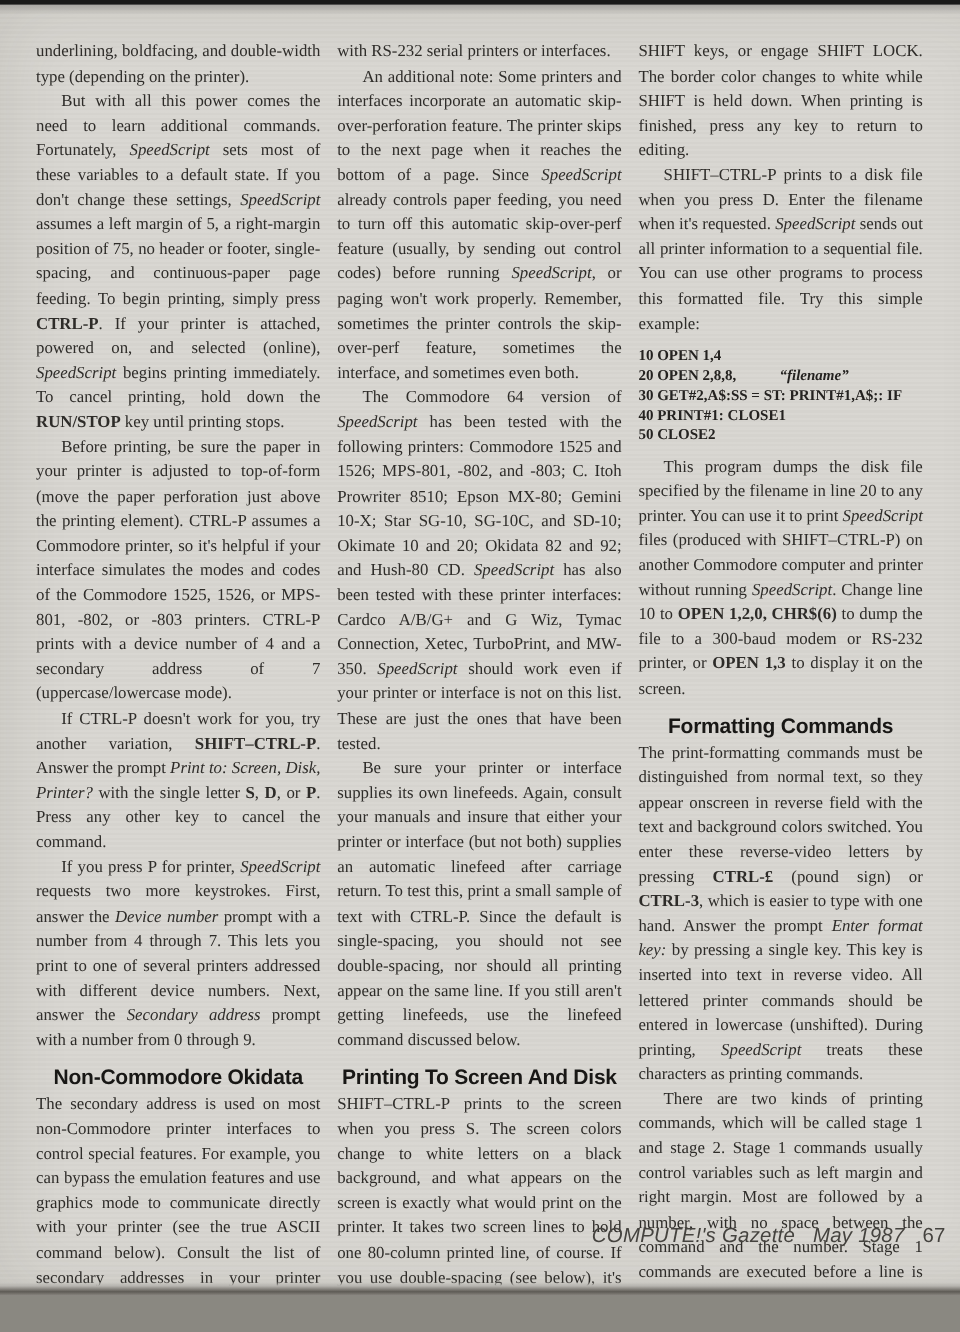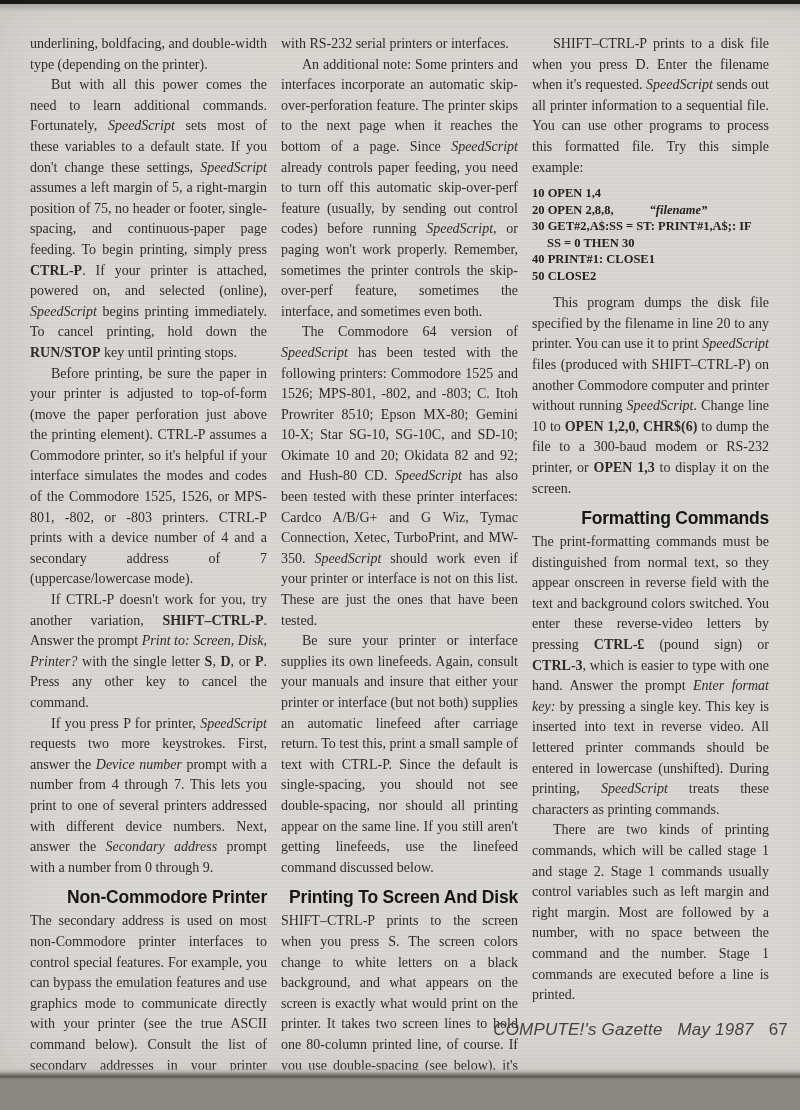--- a/index.html
+++ b/index.html
@@ -23,21 +23,21 @@
     display:flex;gap:14px;
   }
   .col{width:237px;color:#2e2c29;font-size:14px;line-height:20.6px;text-align:justify;}
   .col p{margin:0;}
   .col p.ind{text-indent:1.5em;}
   .s-i{font-style:italic;font-family:Liberation Serif, serif;}
   .s-b{font-weight:bold;}
   .s-bi{font-weight:bold;font-style:italic;margin-left:36px;}
   h2{
     font-family:"Liberation Sans",sans-serif;font-size:17.5px;line-height:21px;
-    color:#181715;margin:9px 0 3px 0;letter-spacing:-0.2px;text-align:right;
+    color:#181715;margin:9px 0 3px 0;letter-spacing:-0.2px;text-align:center;
   }
   .code{margin:7px 0 9px 0;}
   .code-line{
     font-family:"Liberation Serif",serif;font-weight:bold;font-size:12.5px;
     line-height:16.5px;text-align:left;text-indent:0;color:#242220;
   }
   .code-line.cont{padding-left:15px;}
   .footer{
     position:absolute;right:52px;bottom:40px;
     font-family:"Liberation Sans",sans-serif;font-style:italic;
@@ -53,38 +53,38 @@
   <div class="top-edge"></div>
   <div class="top-fade"></div>
 
   <div class="content">
     <div class="col">
         <p><span>underlining, boldfacing, and double-width type (depending on the printer).</span></p>
         <p class="ind"><span>But with all this power comes the need to learn additional commands. Fortunately, </span><span class="s-i">SpeedScript</span><span> sets most of these variables to a default state. If you don't change these settings, </span><span class="s-i">SpeedScript</span><span> assumes a left margin of 5, a right-margin position of 75, no header or footer, single-spacing, and continuous-paper page feeding. To begin printing, simply press </span><span class="s-b">CTRL-P</span><span>. If your printer is attached, powered on, and selected (online), </span><span class="s-i">SpeedScript</span><span> begins printing immediately. To cancel printing, hold down the </span><span class="s-b">RUN/STOP</span><span> key until printing stops.</span></p>
         <p class="ind"><span>Before printing, be sure the paper in your printer is adjusted to top-of-form (move the paper perforation just above the printing element). CTRL-P assumes a Commodore printer, so it's helpful if your interface simulates the modes and codes of the Commodore 1525, 1526, or MPS-801, -802, or -803 printers. CTRL-P prints with a device number of 4 and a secondary address of 7 (uppercase/lowercase mode).</span></p>
         <p class="ind"><span>If CTRL-P doesn't work for you, try another variation, </span><span class="s-b">SHIFT–CTRL-P</span><span>. Answer the prompt </span><span class="s-i">Print to: Screen, Disk, Printer?</span><span> with the single letter </span><span class="s-b">S</span><span>, </span><span class="s-b">D</span><span>, or </span><span class="s-b">P</span><span>. Press any other key to cancel the command.</span></p>
         <p class="ind"><span>If you press P for printer, </span><span class="s-i">SpeedScript</span><span> requests two more keystrokes. First, answer the </span><span class="s-i">Device number</span><span> prompt with a number from 4 through 7. This lets you print to one of several printers addressed with different device numbers. Next, answer the </span><span class="s-i">Secondary address</span><span> prompt with a number from 0 through 9.</span></p>
-        <h2>Non-Commodore Printer</h2>
+        <h2>Non-Commodore Okidata</h2>
         <p><span>The secondary address is used on most non-Commodore printer interfaces to control special features. For example, you can bypass the emulation features and use graphics mode to communicate directly with your printer (see the true ASCII command below). Consult the list of secondary addresses in your printer interface manual. </span><span class="s-i">SpeedScript</span><span> does not work properly</span></p>
       </div>
     <div class="col">
         <p><span>with RS-232 serial printers or interfaces.</span></p>
         <p class="ind"><span>An additional note: Some printers and interfaces incorporate an automatic skip-over-perforation feature. The printer skips to the next page when it reaches the bottom of a page. Since </span><span class="s-i">SpeedScript</span><span> already controls paper feeding, you need to turn off this automatic skip-over-perf feature (usually, by sending out control codes) before running </span><span class="s-i">SpeedScript</span><span>, or paging won't work properly. Remember, sometimes the printer controls the skip-over-perf feature, sometimes the interface, and sometimes even both.</span></p>
         <p class="ind"><span>The Commodore 64 version of </span><span class="s-i">SpeedScript</span><span> has been tested with the following printers: Commodore 1525 and 1526; MPS-801, -802, and -803; C. Itoh Prowriter 8510; Epson MX-80; Gemini 10-X; Star SG-10, SG-10C, and SD-10; Okimate 10 and 20; Okidata 82 and 92; and Hush-80 CD. </span><span class="s-i">SpeedScript</span><span> has also been tested with these printer interfaces: Cardco A/B/G+ and G Wiz, Tymac Connection, Xetec, TurboPrint, and MW-350. </span><span class="s-i">SpeedScript</span><span> should work even if your printer or interface is not on this list. These are just the ones that have been tested.</span></p>
         <p class="ind"><span>Be sure your printer or interface supplies its own linefeeds. Again, consult your manuals and insure that either your printer or interface (but not both) supplies an automatic linefeed after carriage return. To test this, print a small sample of text with CTRL-P. Since the default is single-spacing, you should not see double-spacing, nor should all printing appear on the same line. If you still aren't getting linefeeds, use the linefeed command discussed below.</span></p>
         <h2>Printing To Screen And Disk</h2>
         <p><span>SHIFT–CTRL-P prints to the screen when you press S. The screen colors change to white letters on a black background, and what appears on the screen is exactly what would print on the printer. It takes two screen lines to hold one 80-column printed line, of course. If you use double-spacing (see below), it's much easier to see how each line is printed. With this screen preview, you can see where lines and pages break. To freeze printing, hold down either of the</span></p>
       </div>
     <div class="col">
+        <p><span>SHIFT keys, or engage SHIFT LOCK. The border color changes to white while SHIFT is held down. When printing is finished, press any key to return to editing.</span></p>
         <p class="ind"><span>SHIFT–CTRL-P prints to a disk file when you press D. Enter the filename when it's requested. </span><span class="s-i">SpeedScript</span><span> sends out all printer information to a sequential file. You can use other programs to process this formatted file. Try this simple example:</span></p>
         <div class="code">
           <div class="code-line"><span class="s-b">10 OPEN 1,4</span></div>
           <div class="code-line"><span class="s-b">20 OPEN 2,8,8,</span><span class="s-bi">“filename”</span></div>
           <div class="code-line"><span class="s-b">30 GET#2,A$:SS = ST: PRINT#1,A$;: IF</span></div>
-          <div class="code-line cont"><span class="s-b">SS = 0 THEN 30</span></div>
           <div class="code-line"><span class="s-b">40 PRINT#1: CLOSE1</span></div>
           <div class="code-line"><span class="s-b">50 CLOSE2</span></div>
         </div>
         <p class="ind"><span>This program dumps the disk file specified by the filename in line 20 to any printer. You can use it to print </span><span class="s-i">SpeedScript</span><span> files (produced with SHIFT–CTRL-P) on another Commodore computer and printer without running </span><span class="s-i">SpeedScript</span><span>. Change line 10 to </span><span class="s-b">OPEN 1,2,0, CHR$(6)</span><span> to dump the file to a 300-baud modem or RS-232 printer, or </span><span class="s-b">OPEN 1,3</span><span> to display it on the screen.</span></p>
         <h2>Formatting Commands</h2>
         <p><span>The print-formatting commands must be distinguished from normal text, so they appear onscreen in reverse field with the text and background colors switched. You enter these reverse-video letters by pressing </span><span class="s-b">CTRL-£</span><span> (pound sign) or </span><span class="s-b">CTRL-3</span><span>, which is easier to type with one hand. Answer the prompt </span><span class="s-i">Enter format key:</span><span> by pressing a single key. This key is inserted into text in reverse video. All lettered printer commands should be entered in lowercase (unshifted). During printing, </span><span class="s-i">SpeedScript</span><span> treats these characters as printing commands.</span></p>
         <p class="ind"><span>There are two kinds of printing commands, which will be called stage 1 and stage 2. Stage 1 commands usually control variables such as left margin and right margin. Most are followed by a number, with no space between the command and the number. Stage 1 commands are executed before a line is printed.</span></p>
         <p class="ind"></p>
       </div>
   </div>

